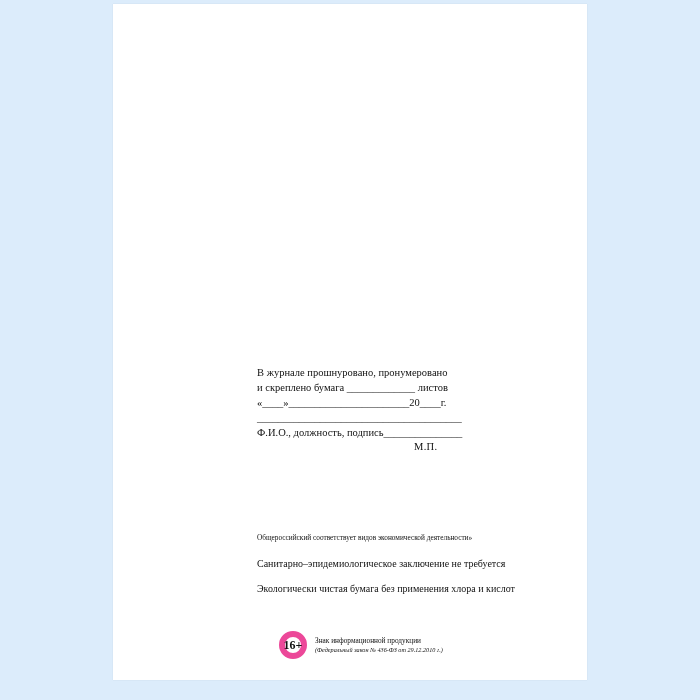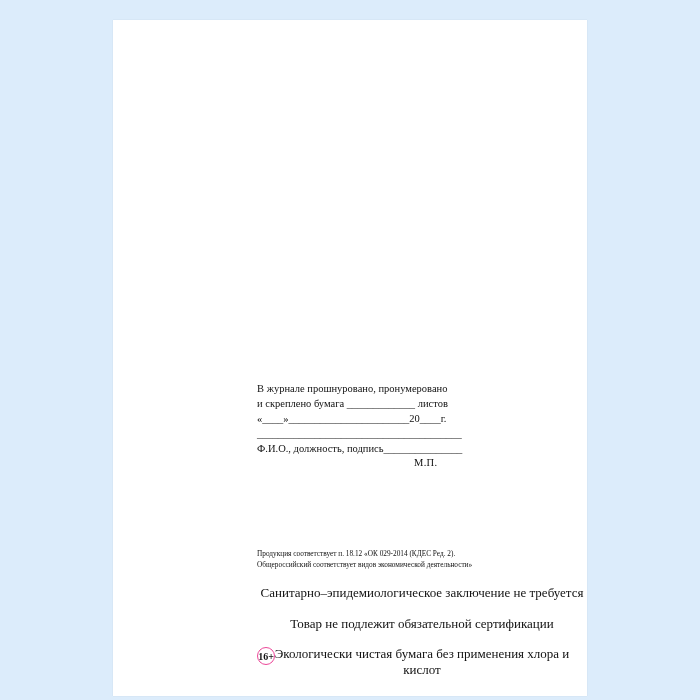--- a/index.html
+++ b/index.html
@@ -14,21 +14,21 @@
     overflow: hidden;
   }
   #stage {
     position: relative;
     width: 700px;
     height: 700px;
   }
   .page {
     position: absolute;
     left: 113px;
-    top: 20px;
+    top: 4px;
     width: 474px;
     height: 676px;
     background: #ffffff;
     box-shadow: 0 0 1px rgba(0,0,0,0.12);
   }
   .block-seal {
     position: absolute;
     left: 144px;
     top: 362px;
     width: 320px;
@@ -56,45 +56,45 @@
     color: #111;
   }
   .legal-para {
     font-size: 7.3px;
     line-height: 1.5;
   }
   .legal-para .it {
     font-style: italic;
   }
   .legal-single {
-    font-size: 13px;
+    font-size: 10px;
     margin-top: 14px;
-    text-align: center;
   }
   .legal-single.s2 { margin-top: 15px; }
   .legal-single.s3 { }
   .age-row {
     position: absolute;
     left: 144px;
     top: 627px;
     display: flex;
     align-items: center;
   }
   .age-badge {
     width: 16px;
     height: 16px;
-    border: 1px solid #ec4899;
+    border: 6px solid #ec4899;
     border-radius: 50%;
     display: flex;
     align-items: center;
     justify-content: center;
-    font-size: 10px;
+    font-size: 12px;
     font-weight: bold;
     color: #111;
     flex: none;
+    margin-left: 22px;
   }
   .age-text {
     margin-left: 8px;
     font-size: 7.3px;
     color: #111;
     line-height: 1.4;
   }
   .age-text .sub {
     font-style: italic;
     font-size: 6.2px;
@@ -112,26 +112,28 @@
       <div class="line">и скреплено бумага _____________ листов</div>
       <div class="line">«____»_______________________20____г.</div>
       <div class="line">_______________________________________</div>
       <div class="line">Ф.И.О., должность, подпись_______________</div>
     </div>
 
     <div class="mp">М.П.</div>
 
     <div class="block-legal">
       <div class="legal-para">
-        <div>Продукция соответствует п. 18.12 «ОК 029-2014 (КДЕС Ред. 2).</div>
         <div>Общероссийский соответствует видов экономической деятельности»</div>
       </div>
       <div class="legal-single s1">Санитарно–эпидемиологическое заключение не требуется</div>
-      <div class="legal-single s2">Товар не подлежит обязательной сертификации</div>
       <div class="legal-single s3">Экологически чистая бумага без применения хлора и кислот</div>
     </div>
 
     <div class="age-row">
       <div class="age-badge">16+</div>
+      <div class="age-text">
+        <span>Знак информационной продукции</span>
+        <span class="sub">(Федеральный закон № 436-ФЗ от 29.12.2010 г.)</span>
+      </div>
     </div>
 
   </div>
 </div>
 
 </body></html>

